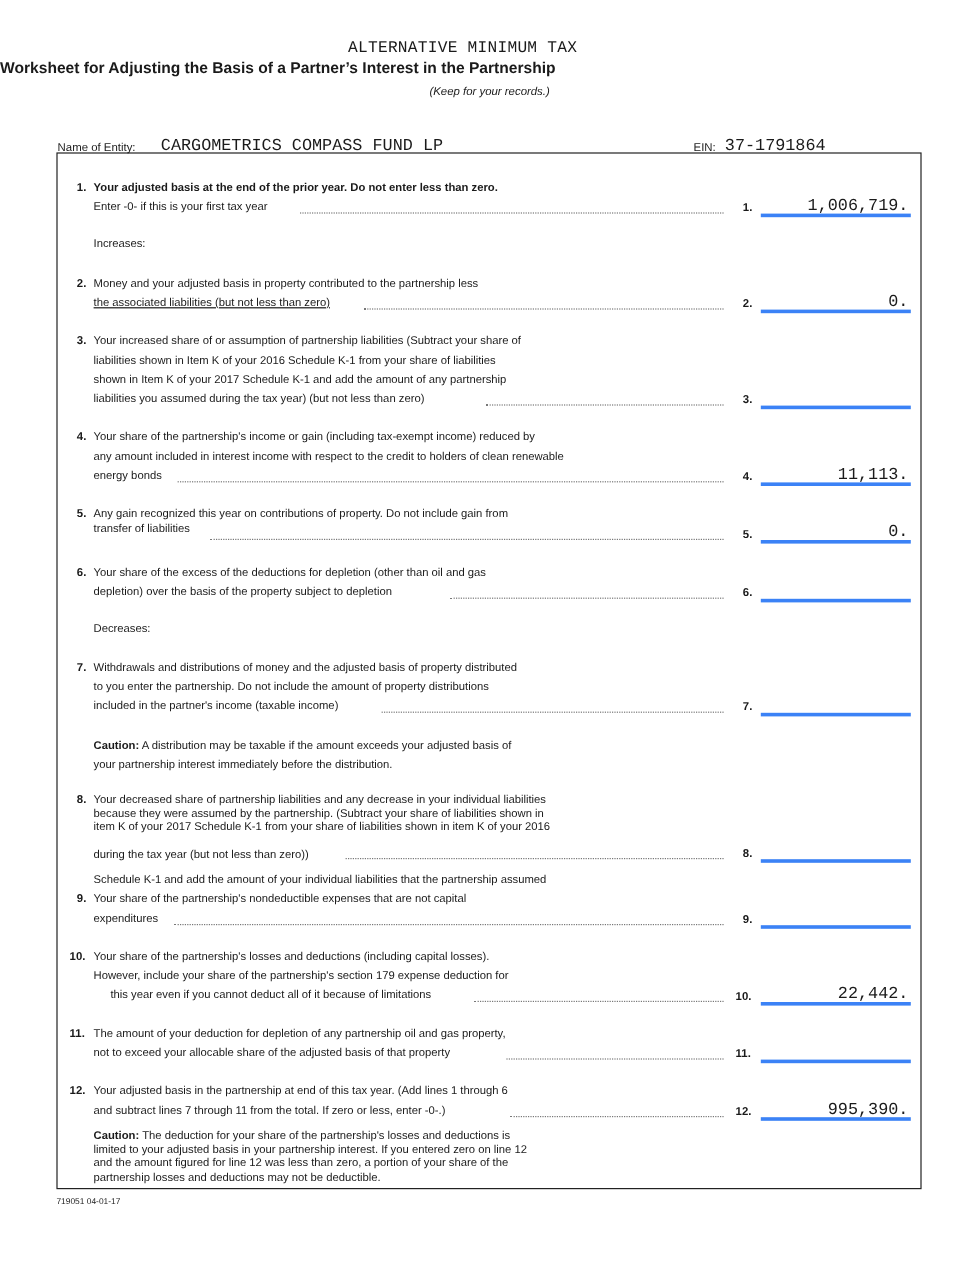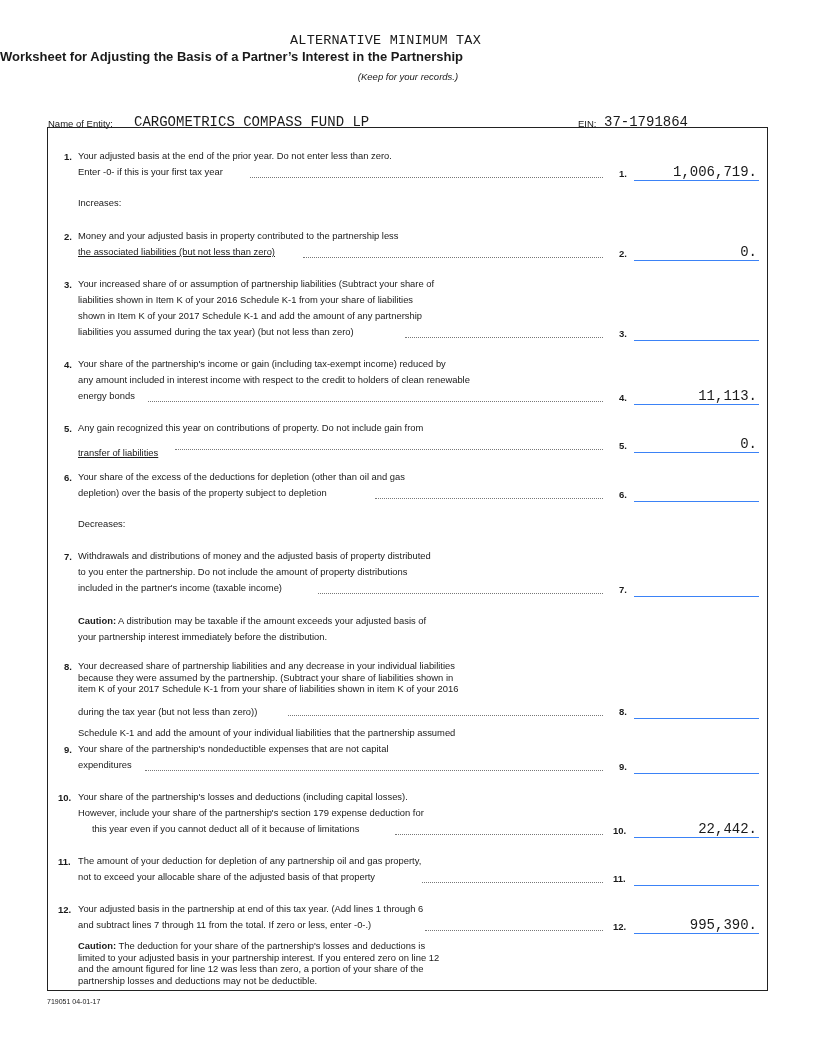--- a/index.html
+++ b/index.html
@@ -10,21 +10,21 @@
   .title-italic { left: 0; width: 816px; top: 71px; text-align: center; font-style: italic; font-size: 9.5px; }
   .entity-label { left: 48px; top: 118px; font-size: 9.5px; }
   .entity-value { left: 134px; top: 114px; font-family: "Liberation Mono", monospace; font-size: 14px; }
   .ein-label { left: 578px; top: 118px; font-size: 9.5px; }
   .ein-value { left: 604px; top: 114px; font-family: "Liberation Mono", monospace; font-size: 14px; }
   .frame { left: 47px; top: 127px; width: 721px; height: 864px; border: 1px solid #222; box-sizing: border-box; }
   .txt { font-size: 9.4px; line-height: 16px; white-space: nowrap; }
   .num { font-weight: bold; font-size: 9.5px; }
   .dots { border-bottom: 1px dotted #777; height: 0; }
   .lnum { font-weight: bold; font-size: 9.5px; }
-  .ansline { border-bottom: 1px solid #3b82f6; width: 125px; height: 16px; box-sizing: border-box; text-align: right; font-family: "Liberation Mono", monospace; font-size: 14px; line-height: 14px; padding-right: 2px; }
+  .ansline { border-bottom: 3px solid #3b82f6; width: 125px; height: 16px; box-sizing: border-box; text-align: right; font-family: "Liberation Mono", monospace; font-size: 14px; line-height: 14px; padding-right: 2px; }
   .section { font-size: 9.4px; }
   .caution { font-size: 9.4px; line-height: 11.5px; }
   .caution b { font-weight: bold; }
   .footer { left: 47px; top: 998px; font-size: 7px; }
 </style>
 </head>
 <body>
 
 <div class="abs title-mono">ALTERNATIVE MINIMUM TAX</div>
 <div class="abs title-bold">Worksheet for Adjusting the Basis of a Partner’s Interest in the Partnership</div>
@@ -33,21 +33,21 @@
 <div class="abs entity-label">Name of Entity:</div>
 <div class="abs entity-value">CARGOMETRICS COMPASS FUND LP</div>
 <div class="abs ein-label">EIN:</div>
 <div class="abs ein-value">37-1791864</div>
 
 <div class="abs frame"></div>
 
 <div id="lines-container">
     <div>
       <div class="abs num" style="left: 64px; top: 149px; line-height: 16px;">1.</div>
-      <div class="abs txt" style="left: 78px; top: 148px; line-height: 16px;">Your adjusted basis at the end of the prior year. Do not enter less than zero.</div>
+      <div class="abs txt" style="left: 78px; top: 148px; line-height: 16px; font-weight: bold;">Your adjusted basis at the end of the prior year. Do not enter less than zero.</div>
       <div class="abs txt" style="left: 78px; top: 164px; line-height: 16px;">Enter -0- if this is your first tax year</div>
       <div class="abs dots" style="left: 250px; width: 353px; top: 177px;"></div>
       <div class="abs lnum" style="left: 619px; top: 168px;">1.</div>
       <div class="abs ansline" style="left: 634px; top: 165px;">1,006,719.</div>
     </div>
     <div>
       <div class="abs num" style="left: 64px; top: 229px; line-height: 16px;">2.</div>
       <div class="abs txt" style="left: 78px; top: 228px; line-height: 16px;">Money and your adjusted basis in property contributed to the partnership less</div>
       <div class="abs txt" style="left: 78px; top: 244px; line-height: 16px; text-decoration: underline;">the associated liabilities (but not less than zero)</div>
       <div class="abs dots" style="left: 303px; width: 300px; top: 257px;"></div>
@@ -69,21 +69,21 @@
       <div class="abs txt" style="left: 78px; top: 356px; line-height: 16px;">Your share of the partnership's income or gain (including tax-exempt income) reduced by</div>
       <div class="abs txt" style="left: 78px; top: 372px; line-height: 16px;">any amount included in interest income with respect to the credit to holders of clean renewable</div>
       <div class="abs txt" style="left: 78px; top: 388px; line-height: 16px;">energy bonds</div>
       <div class="abs dots" style="left: 148px; width: 455px; top: 401px;"></div>
       <div class="abs lnum" style="left: 619px; top: 392px;">4.</div>
       <div class="abs ansline" style="left: 634px; top: 389px;">11,113.</div>
     </div>
     <div>
       <div class="abs num" style="left: 64px; top: 421px; line-height: 16px;">5.</div>
       <div class="abs txt" style="left: 78px; top: 420px; line-height: 16px;">Any gain recognized this year on contributions of property. Do not include gain from</div>
-      <div class="abs txt" style="left: 78px; top: 445px; line-height: 16px; text-decoration: underline;">transfer of liabilities</div>
+      <div class="abs txt" style="left: 78px; top: 432px; line-height: 16px;">transfer of liabilities</div>
       <div class="abs dots" style="left: 175px; width: 428px; top: 449px;"></div>
       <div class="abs lnum" style="left: 619px; top: 440px;">5.</div>
       <div class="abs ansline" style="left: 634px; top: 437px;">0.</div>
     </div>
     <div>
       <div class="abs num" style="left: 64px; top: 470px; line-height: 16px;">6.</div>
       <div class="abs txt" style="left: 78px; top: 469px; line-height: 16px;">Your share of the excess of the deductions for depletion (other than oil and gas</div>
       <div class="abs txt" style="left: 78px; top: 485px; line-height: 16px;">depletion) over the basis of the property subject to depletion</div>
       <div class="abs dots" style="left: 375px; width: 228px; top: 498px;"></div>
       <div class="abs lnum" style="left: 619px; top: 489px;">6.</div>

